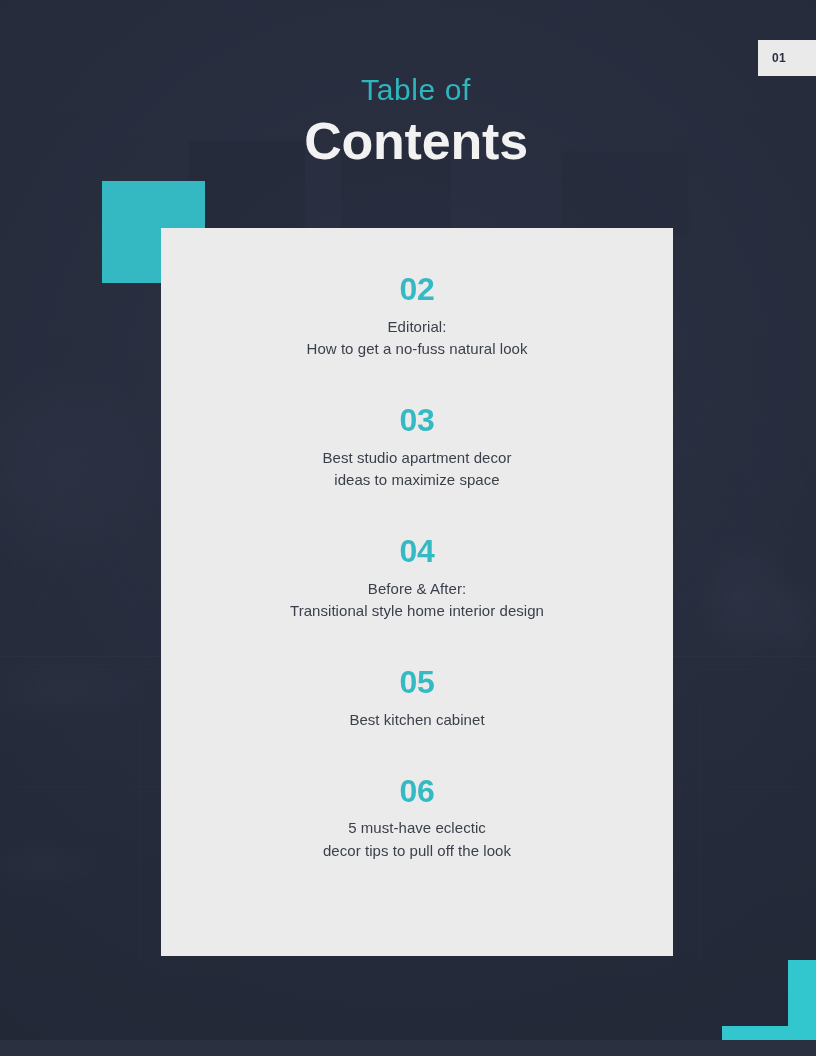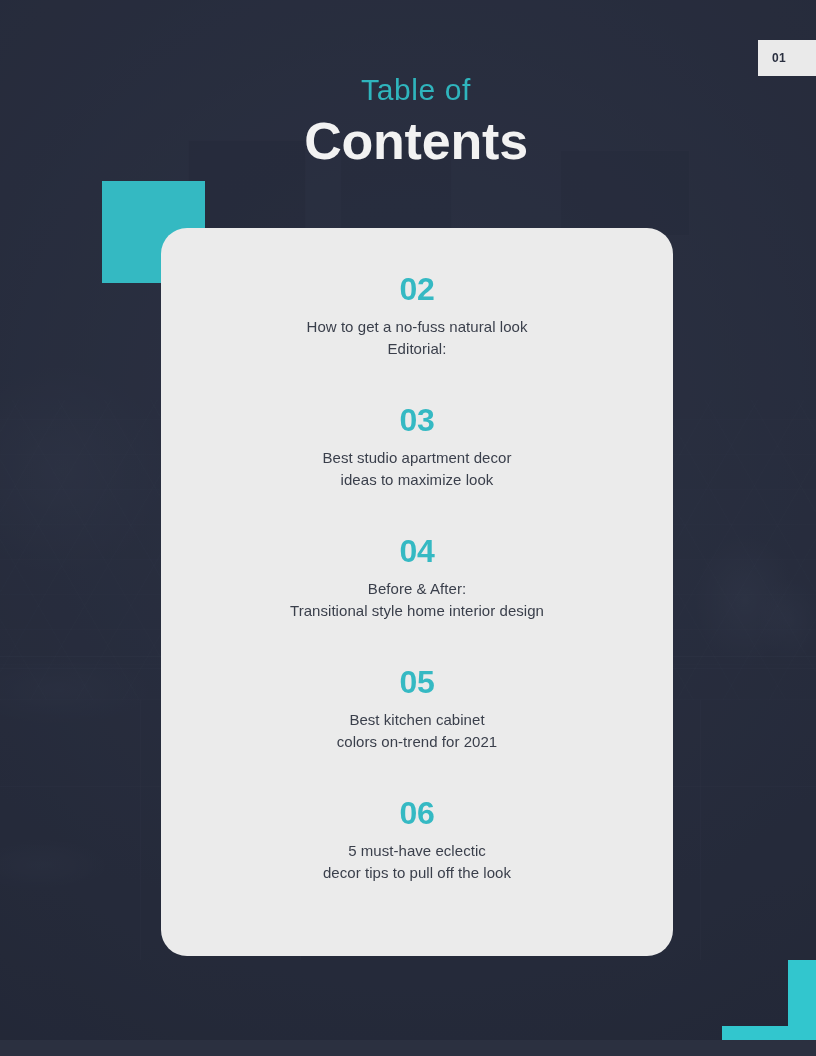--- a/index.html
+++ b/index.html
@@ -162,21 +162,20 @@
 
   
   .card {
     position:absolute;
     left:161px;
     top:228px;
     width:512px;
     height:728px;
     background:#ebebeb;
     padding-top:22px;
-    border-radius:26px;
   }
 
   .toc-list {
     display:flex;
     flex-direction:column;
     align-items:center;
     justify-content:flex-start;
   }
 
   .toc-item {
@@ -233,46 +232,45 @@
     <span class="line1">Table of</span>
     <span class="line2">Contents</span>
   </div>
 
   <div class="card">
     <div class="toc-list">
 
       <div class="toc-item">
         <span class="num">02</span>
         <span class="lines">
+          <span class="ln">Editorial:</span>
           <span class="ln">How to get a no-fuss natural look</span>
-          <span class="ln">Editorial:</span>
         </span>
       </div>
 
       <div class="toc-item">
         <span class="num">03</span>
         <span class="lines">
           <span class="ln">Best studio apartment decor</span>
-          <span class="ln">ideas to maximize look</span>
+          <span class="ln">ideas to maximize space</span>
         </span>
       </div>
 
       <div class="toc-item">
         <span class="num">04</span>
         <span class="lines">
           <span class="ln">Before &amp; After:</span>
           <span class="ln">Transitional style home interior design</span>
         </span>
       </div>
 
       <div class="toc-item">
         <span class="num">05</span>
         <span class="lines">
           <span class="ln">Best kitchen cabinet</span>
-          <span class="ln">colors on-trend for 2021</span>
         </span>
       </div>
 
       <div class="toc-item">
         <span class="num">06</span>
         <span class="lines">
           <span class="ln">5 must-have eclectic</span>
           <span class="ln">decor tips to pull off the look</span>
         </span>
       </div>

